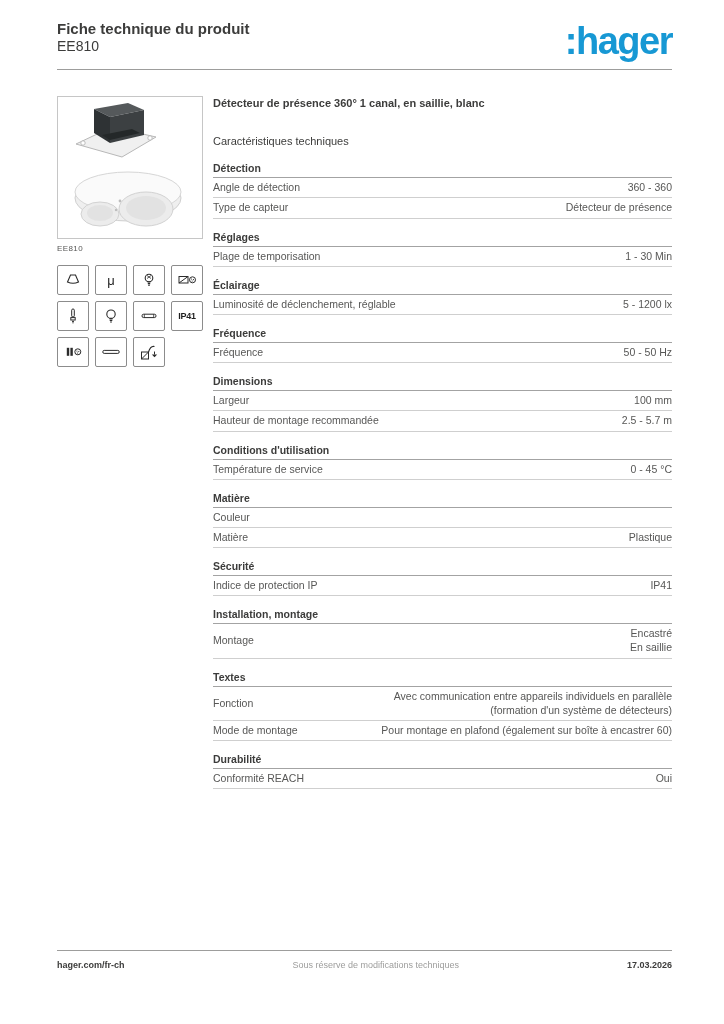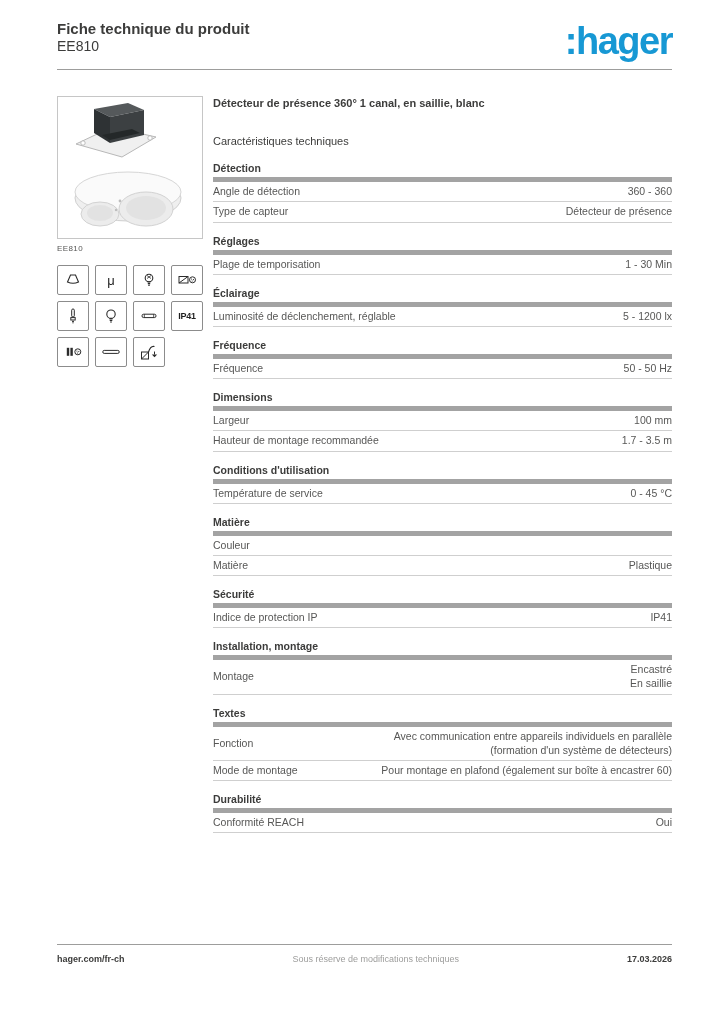--- a/index.html
+++ b/index.html
@@ -25,28 +25,28 @@
   .icon-cell { width:30px; height:28px; border:1px solid #8c8c8c; border-radius:2px; background:#fff;
                display:flex; align-items:center; justify-content:center; box-sizing:content-box; }
   .icon-cell svg { display:block; }
   .ip-label { font-size:9px; font-weight:bold; color:#1f1f1f; letter-spacing:-0.2px; }
   .mu-glyph { font-size:13px; color:#1f1f1f; }
 
   
   .product-desc { font-size:11px; font-weight:bold; line-height:1.3; margin-bottom:25px; }
   .table-heading { font-size:11px; font-weight:normal; margin-bottom:15px; }
   .section { margin-bottom:12px; }
-  .section-title { font-size:10.5px; font-weight:bold; color:#3c3c3b; padding-bottom:3px; border-bottom:5px solid #a3a3a3; }
+  .section-title { font-size:10.5px; font-weight:bold; color:#3c3c3b; padding-bottom:3px; border-bottom:1px solid #a3a3a3; }
   .spec-row { display:flex; justify-content:space-between; align-items:center;
               font-size:10.5px; color:#575756; padding:2px 0 3px; border-bottom:1px solid #cfcfcf; line-height:1.35; }
   .spec-label { flex:none; max-width:55%; padding-right:10px; }
   .spec-value { flex:1; text-align:right; white-space:pre-line; }
 
   
-  .footer { position:absolute; left:0; right:0; bottom:13px; padding:0 52px 13px 57px; }
+  .footer { position:absolute; left:0; right:0; bottom:7px; padding:0 52px 13px 57px; }
   .footer-rule { border-top:1px solid #9d9d9c; margin-bottom:9px; }
   .footer-row { display:flex; justify-content:space-between; align-items:baseline; font-size:9px; }
   .footer-left { font-weight:bold; color:#3c3c3b; text-decoration:none; }
   .footer-center { color:#9d9d9c; }
   .footer-right { font-weight:bold; color:#3c3c3b; }
 </style>
 </head>
 <body>
 
 <div class="page">
@@ -202,21 +202,21 @@
             </div>
           </div>
           <div class="section">
             <div class="section-title">Dimensions</div>
             <div class="spec-row">
               <span class="spec-label">Largeur</span>
               <span class="spec-value">100 mm</span>
             </div>
             <div class="spec-row">
               <span class="spec-label">Hauteur de montage recommandée</span>
-              <span class="spec-value">1.7 - 3.5 m</span>
+              <span class="spec-value">2.5 - 5.7 m</span>
             </div>
           </div>
           <div class="section">
             <div class="section-title">Conditions d'utilisation</div>
             <div class="spec-row">
               <span class="spec-label">Température de service</span>
               <span class="spec-value">0 - 45 °C</span>
             </div>
           </div>
           <div class="section">

